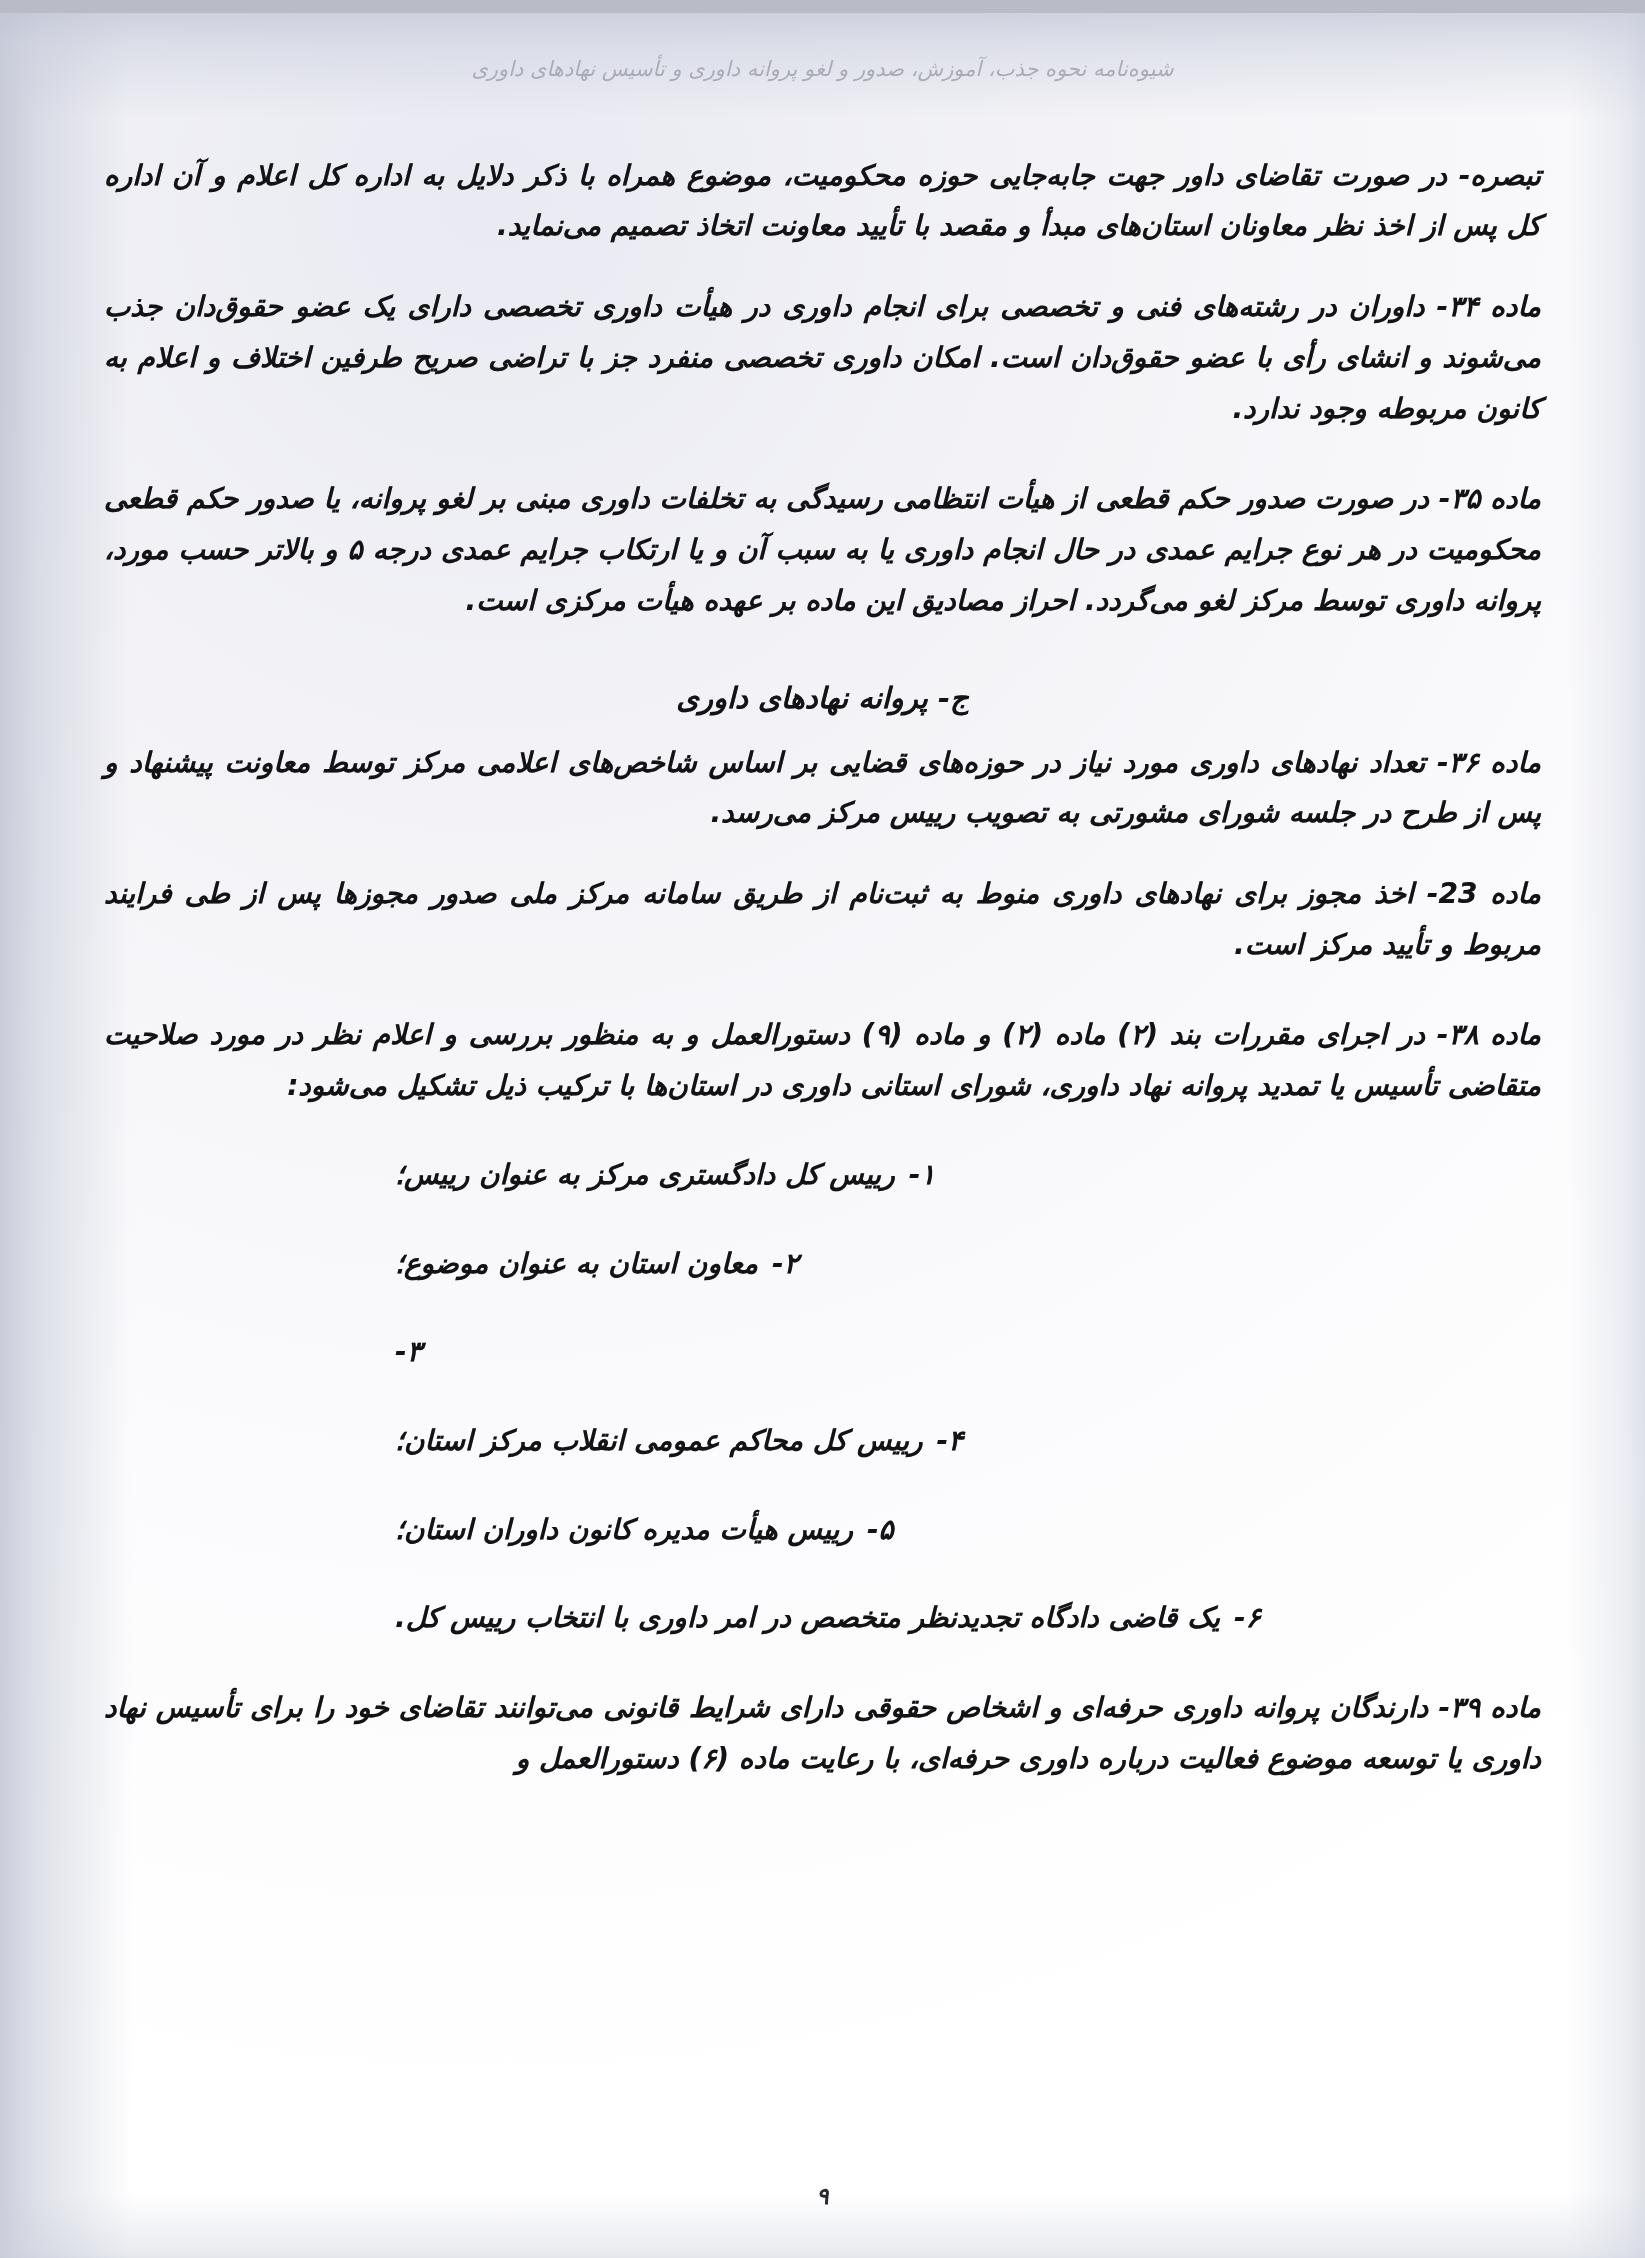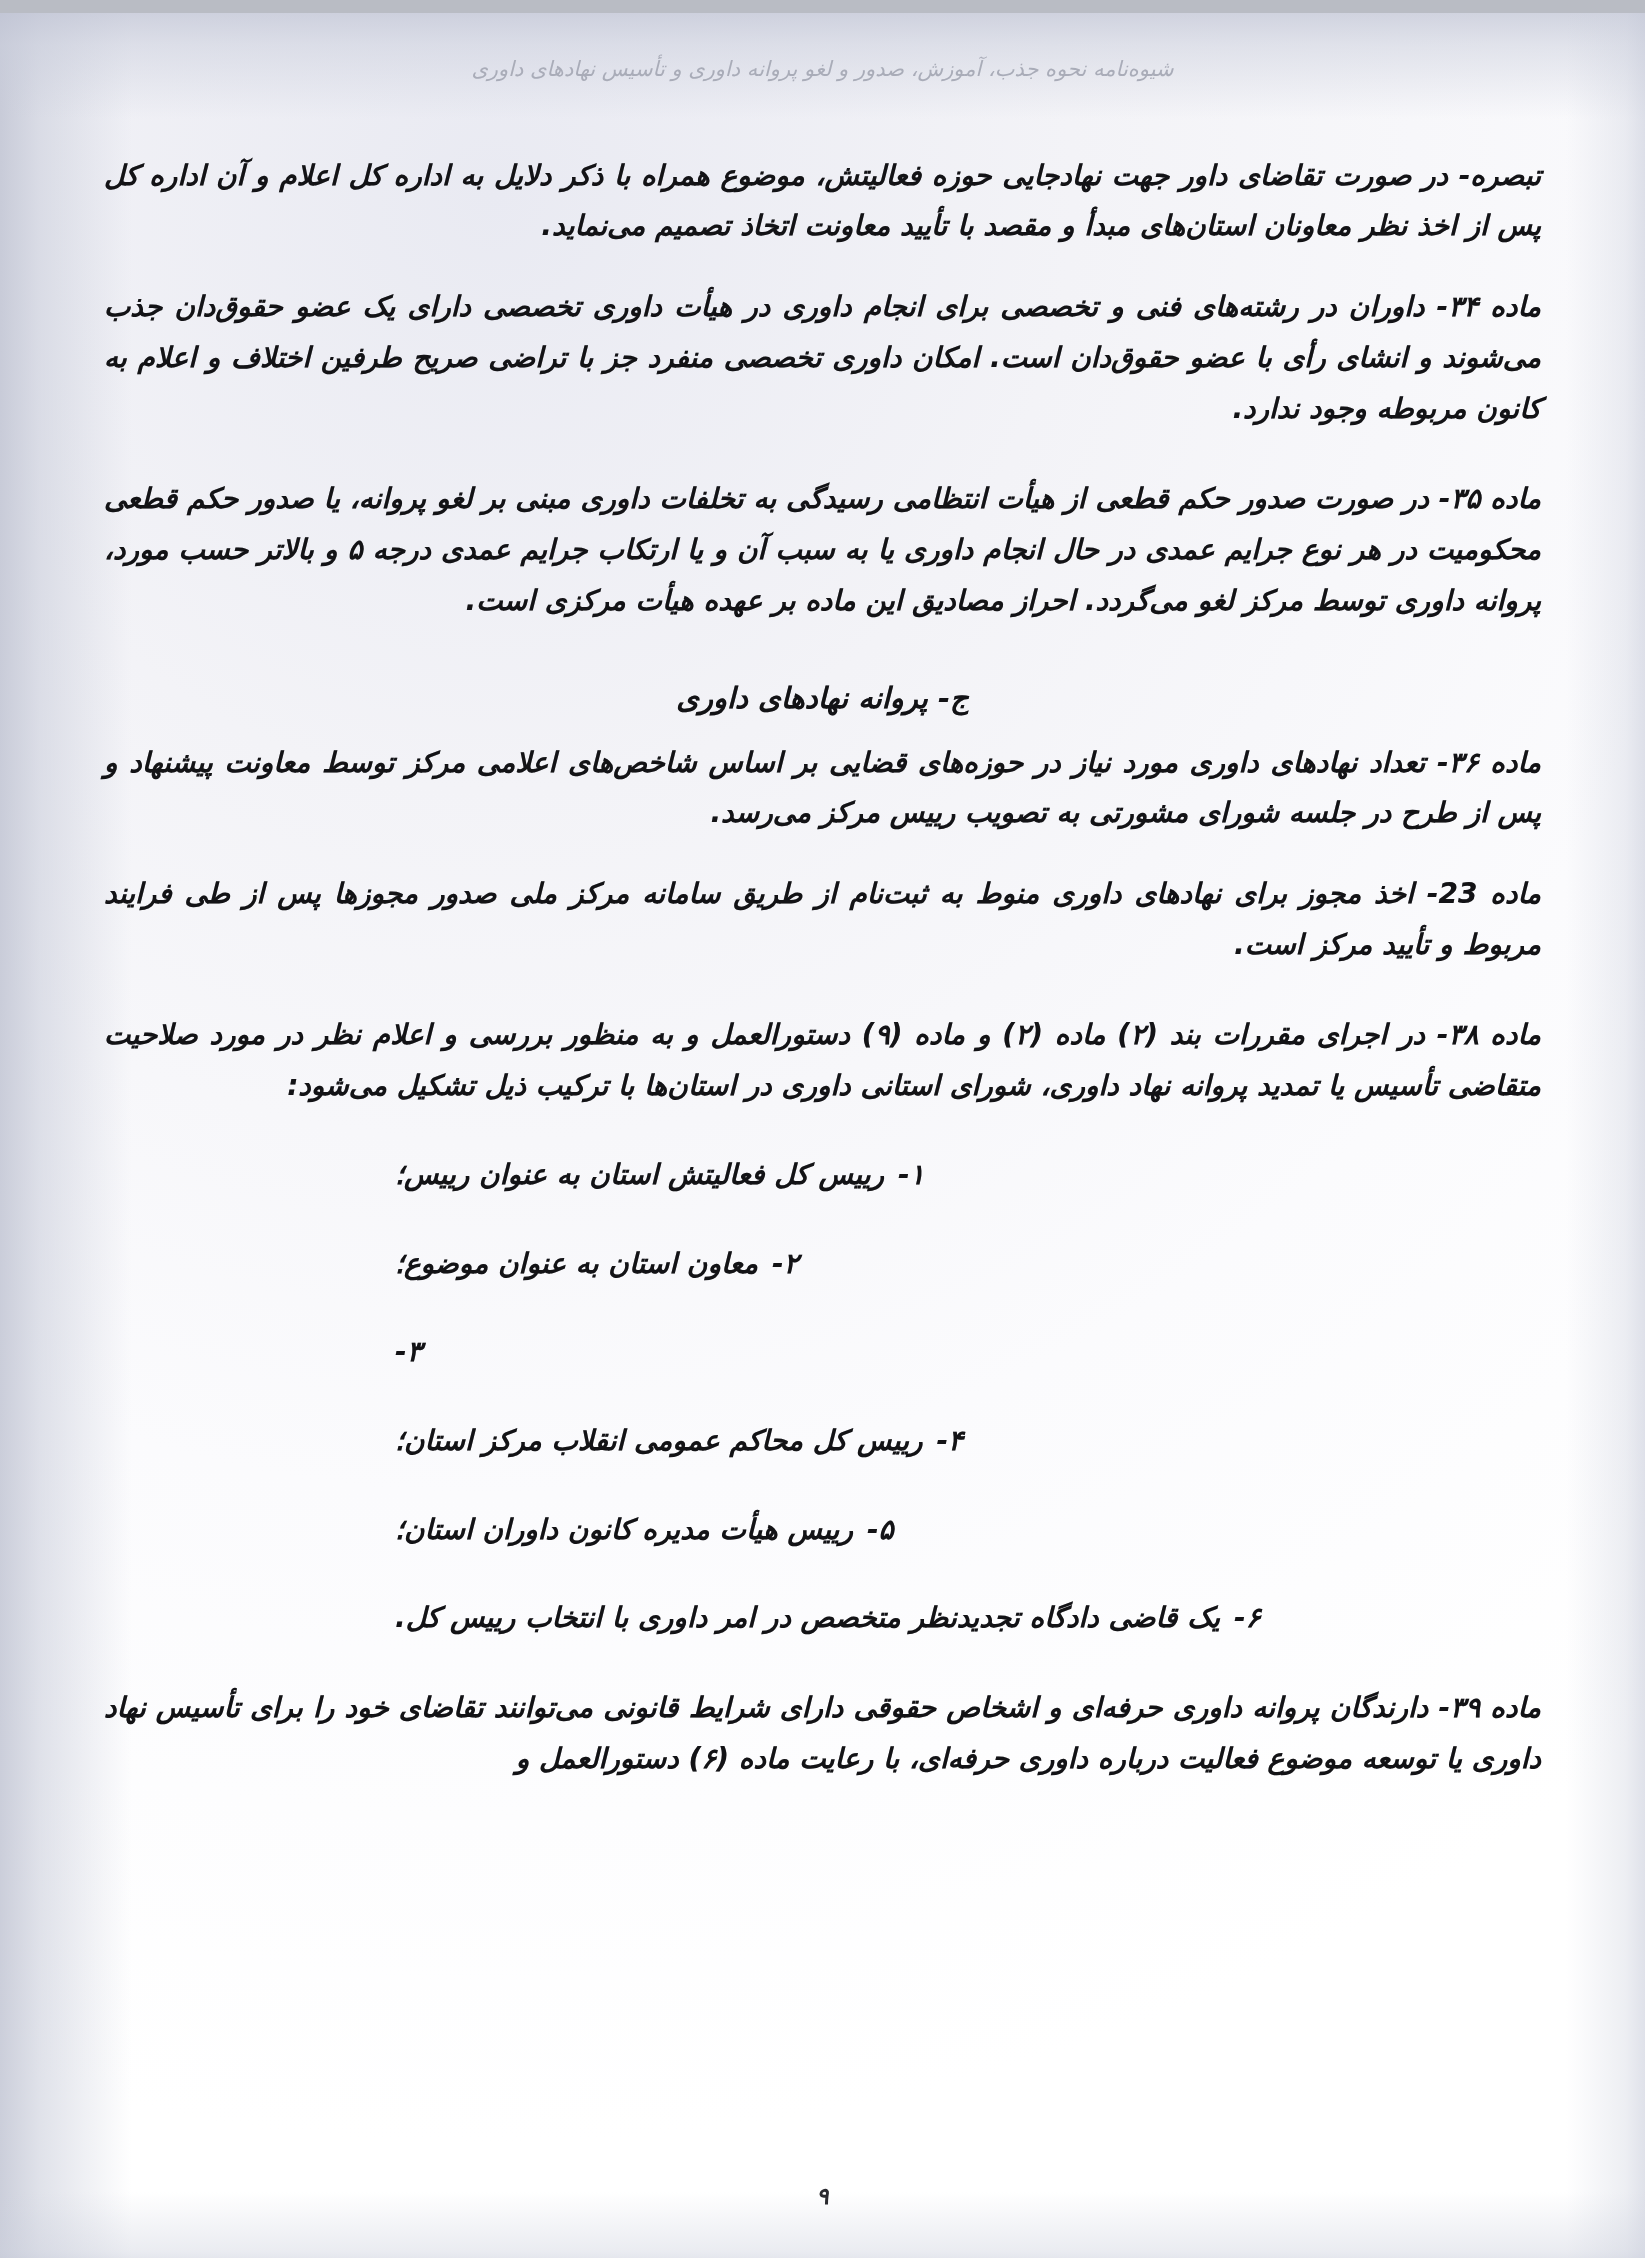--- a/index.html
+++ b/index.html
@@ -144,38 +144,38 @@
 
   <div class="scan-shade-left"></div>
   <div class="scan-shade-top"></div>
   <div class="scan-shade-right"></div>
   <div class="scan-shade-bottom"></div>
 
   <div class="content">
 
     <div class="doc-header">شیوه‌نامه نحوه جذب، آموزش، صدور و لغو پروانه داوری و تأسیس نهادهای داوری</div>
 
-    <p class="para">تبصره- در صورت تقاضای داور جهت نهاد‌جایی حوزه فعالیتش، موضوع همراه با ذکر دلایل به اداره کل اعلام و آن اداره کل پس از اخذ نظر معاونان استان‌های مبدأ و مقصد با تأیید معاونت اتخاذ تصمیم می‌نماید.</p>
+    <p class="para">تبصره- در صورت تقاضای داور جهت جابه‌جایی حوزه محکومیت، موضوع همراه با ذکر دلایل به اداره کل اعلام و آن اداره کل پس از اخذ نظر معاونان استان‌های مبدأ و مقصد با تأیید معاونت اتخاذ تصمیم می‌نماید.</p>
 
     <p class="para gap-lg">ماده ۳۴- داوران در رشته‌های فنی و تخصصی برای انجام داوری در هیأت داوری تخصصی دارای یک عضو حقوق‌دان جذب می‌شوند و انشای رأی با عضو حقوق‌دان است. امکان داوری تخصصی منفرد جز با تراضی صریح طرفین اختلاف و اعلام به کانون مربوطه وجود ندارد.</p>
 
     <p class="para gap-lg">ماده ۳۵- در صورت صدور حکم قطعی از هیأت انتظامی رسیدگی به تخلفات داوری مبنی بر لغو پروانه، یا صدور حکم قطعی محکومیت در هر نوع جرایم عمدی در حال انجام داوری یا به سبب آن و یا ارتکاب جرایم عمدی درجه ۵ و بالاتر حسب مورد، پروانه داوری توسط مرکز لغو می‌گردد. احراز مصادیق این ماده بر عهده هیأت مرکزی است.</p>
 
     <h2 class="section-heading">ج- پروانه نهادهای داوری</h2>
 
     <p class="para">ماده ۳۶-  تعداد نهادهای داوری مورد نیاز در حوزه‌های قضایی بر اساس شاخص‌های اعلامی مرکز توسط معاونت پیشنهاد و پس از طرح در جلسه شورای مشورتی به تصویب رییس مرکز می‌رسد.</p>
 
     <p class="para gap-lg">ماده 23- اخذ مجوز برای نهادهای داوری منوط به ثبت‌نام از طریق سامانه مرکز ملی صدور مجوزها پس از طی فرایند مربوط و تأیید مرکز است.</p>
 
     <p class="para tight">ماده ۳۸- در اجرای مقررات بند (۲) ماده (۲) و ماده (۹) دستورالعمل و به منظور بررسی و اعلام نظر در مورد صلاحیت متقاضی تأسیس یا تمدید پروانه نهاد داوری، شورای استانی داوری در استان‌ها با ترکیب ذیل تشکیل می‌شود:</p>
 
     <ol class="numbered-list">
       <li class="indent-1">
         <span class="li-marker">۱-</span>
-        <span class="li-text">رییس کل فعالیتش استان به عنوان رییس؛</span>
+        <span class="li-text">رییس کل دادگستری مرکز به عنوان رییس؛</span>
       </li>
       <li class="indent-2">
         <span class="li-marker">۲-</span>
         <span class="li-text">معاون استان به عنوان موضوع؛</span>
       </li>
       <li class="indent-3">
         <span class="li-marker">۳-</span>
       </li>
       <li class="indent-4">
         <span class="li-marker">۴-</span>

